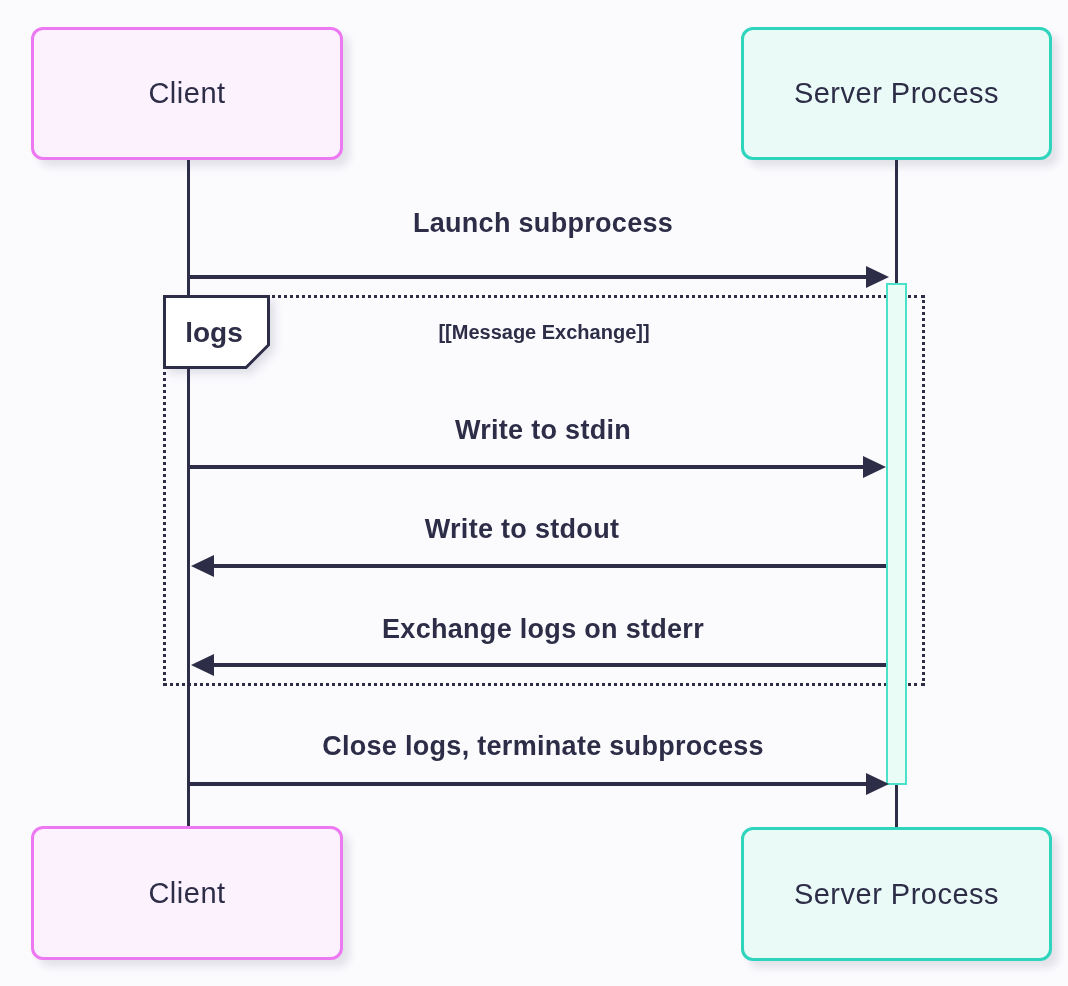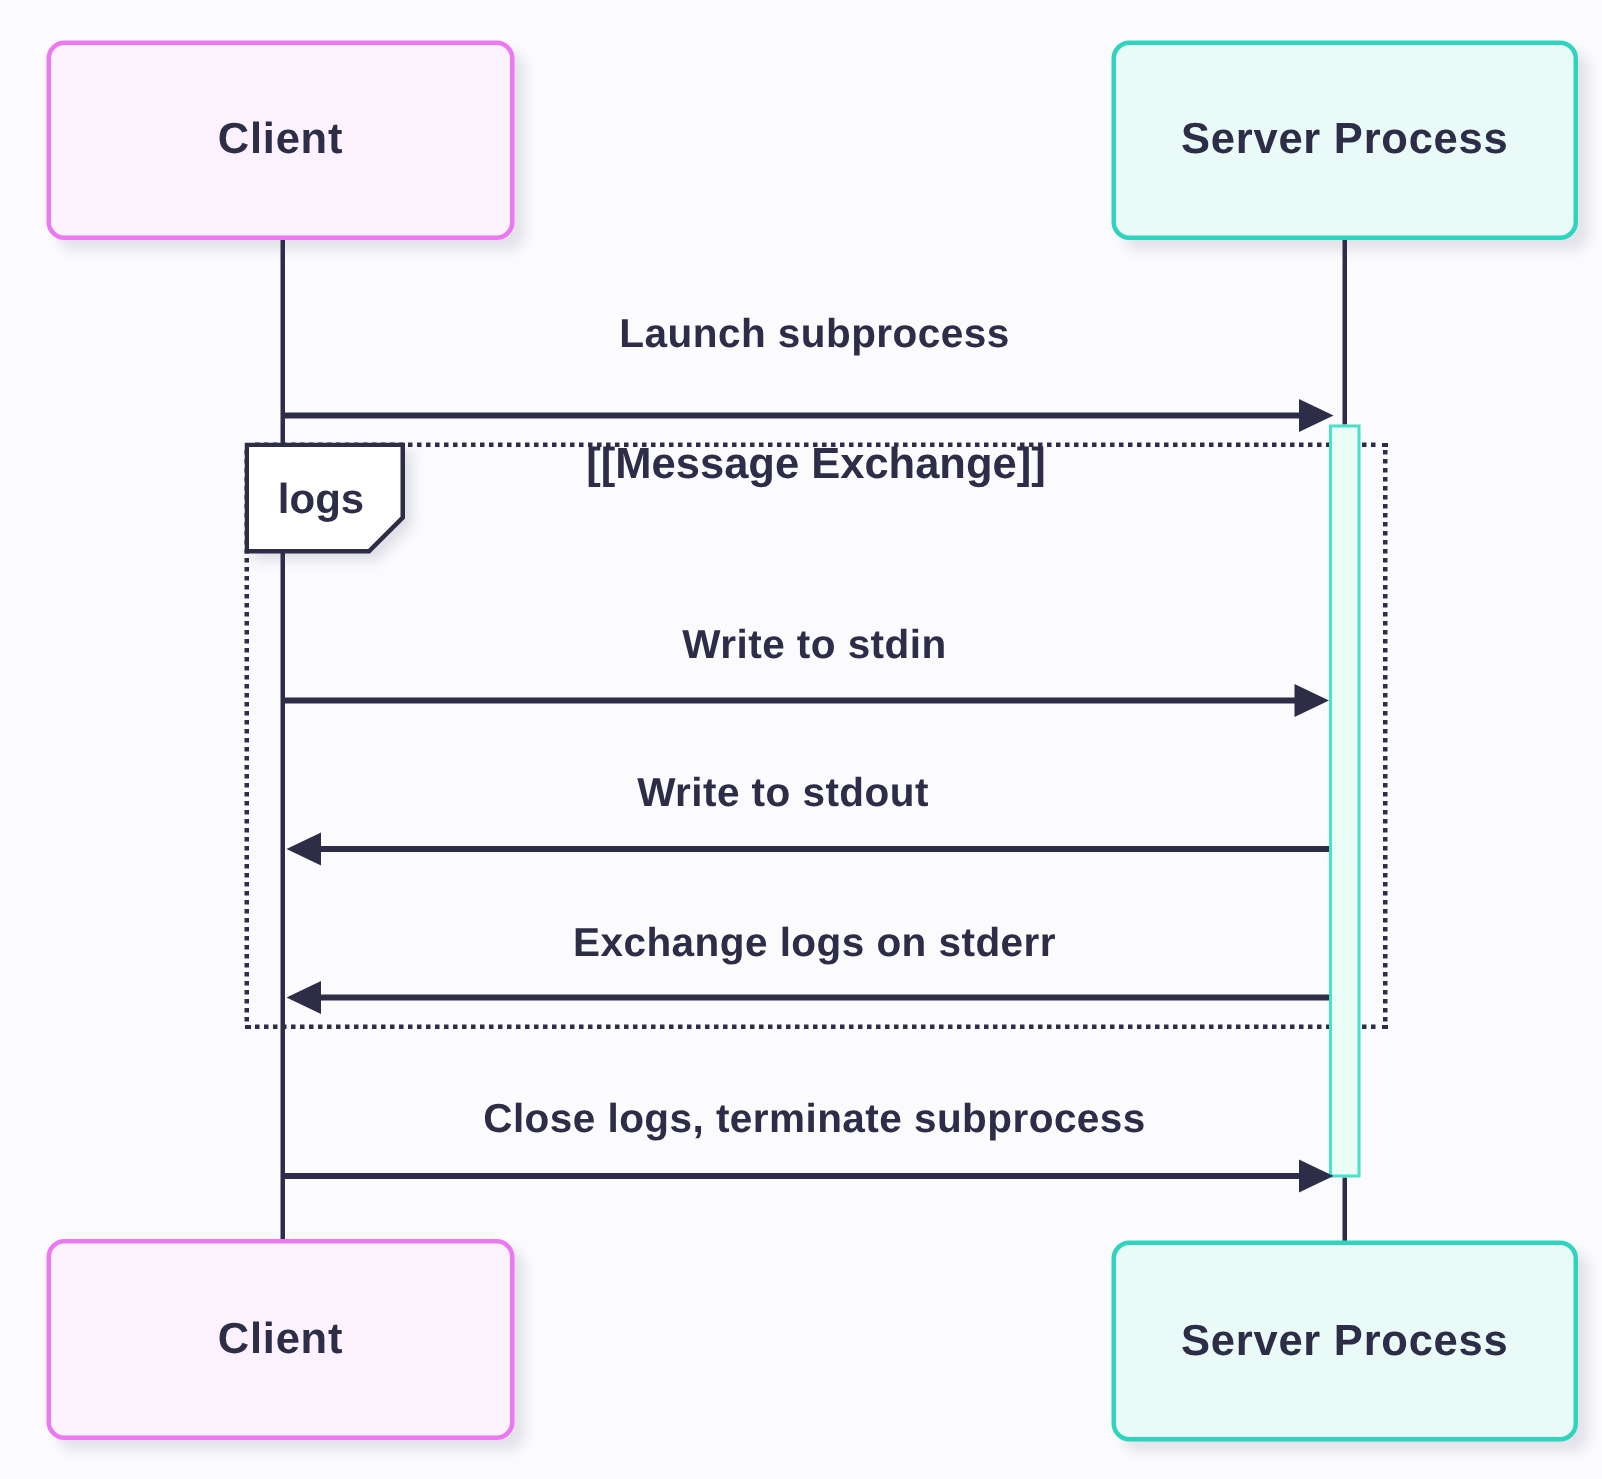--- a/index.html
+++ b/index.html
@@ -15,21 +15,21 @@
     font-family:"Liberation Sans", sans-serif;
     color:var(--ink);
   }
   .canvas{
     position:relative; width:1068px; height:986px;
     background:var(--background); overflow:hidden;
   }
   .actor-box{
     position:absolute; border-radius:12px; border:3.5px solid;
     display:flex; align-items:center; justify-content:center;
-    font-size:29px; font-weight:700; letter-spacing:.5px;
+    font-size:29px; font-weight:400; letter-spacing:.5px;
     box-shadow:7px 7px 7px rgba(60,60,90,.12);
     box-sizing:border-box;
   }
   .actor-client{ border-color:var(--client-border); background:var(--client-fill); }
   .actor-server{ border-color:var(--server-border); background:var(--server-fill); }
   .lifeline{ position:absolute; width:3px; background:var(--ink); }
   .msg-label{
     position:absolute; transform:translate(-50%,-50%);
     font-size:27px; font-weight:600; white-space:nowrap; letter-spacing:.3px;
   }
@@ -40,22 +40,22 @@
   .loop-frame{
     position:absolute; left:163px; top:295px; width:762px; height:391px;
     border:3px dotted var(--ink); box-sizing:border-box;
   }
   .loop-label-shape{ position:absolute; left:163px; top:295px; filter:drop-shadow(5px 5px 4px rgba(60,60,90,.14)); }
   .loop-label-text{
     position:absolute; left:214px; top:333px; transform:translate(-50%,-50%);
     font-size:28px; font-weight:600;
   }
   .loop-title{
-    position:absolute; left:544px; top:310px; transform:translate(-50%,-50%);
-    font-size:29px; font-weight:600; white-space:nowrap;
+    position:absolute; left:544px; top:332px; transform:translate(-50%,-50%);
+    font-size:20px; font-weight:600; white-space:nowrap;
   }
   .activation-bar{
     position:absolute; left:886px; top:283px; width:21px; height:502px;
     background:var(--activation-fill); border:2.5px solid var(--activation-border);
     box-sizing:border-box;
   }
 </style>
 </head>
 <body>
 

